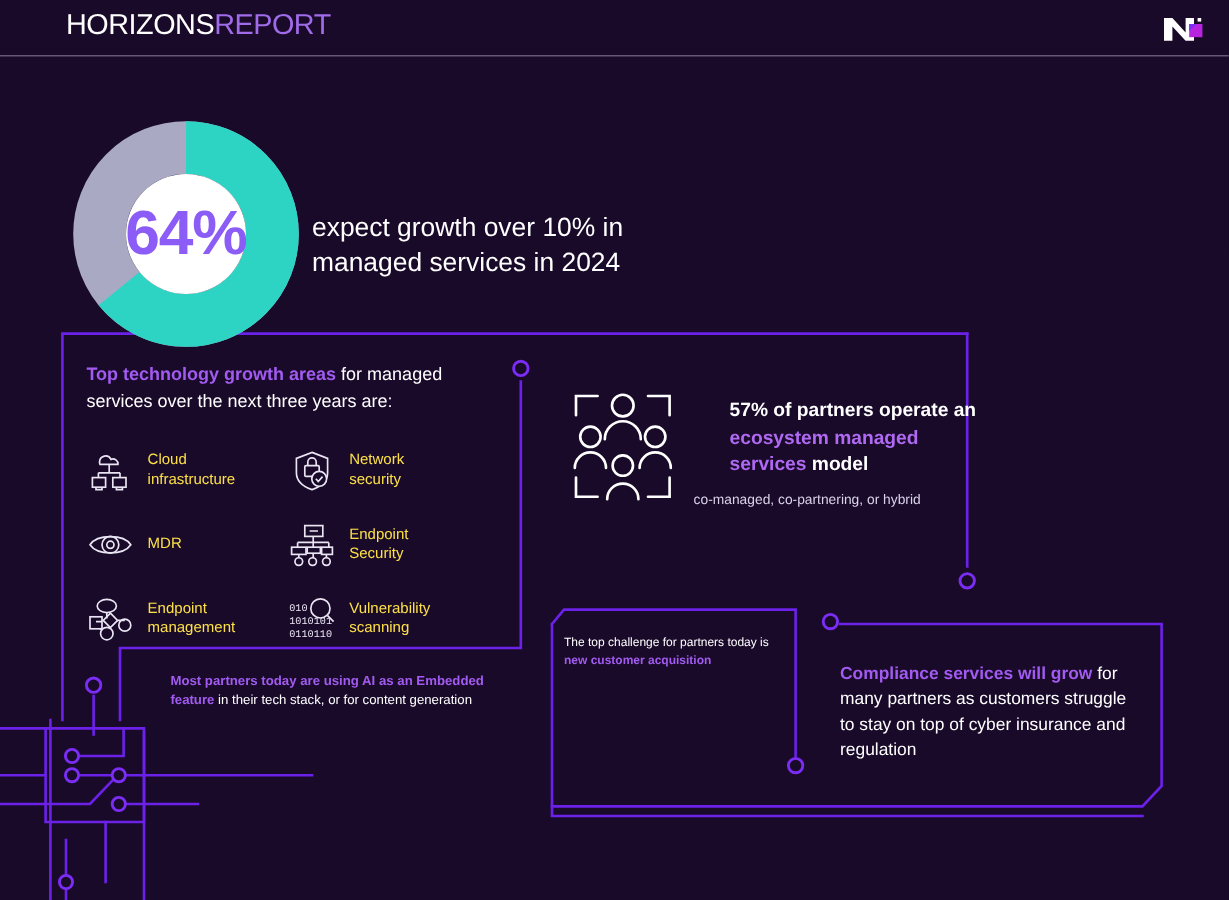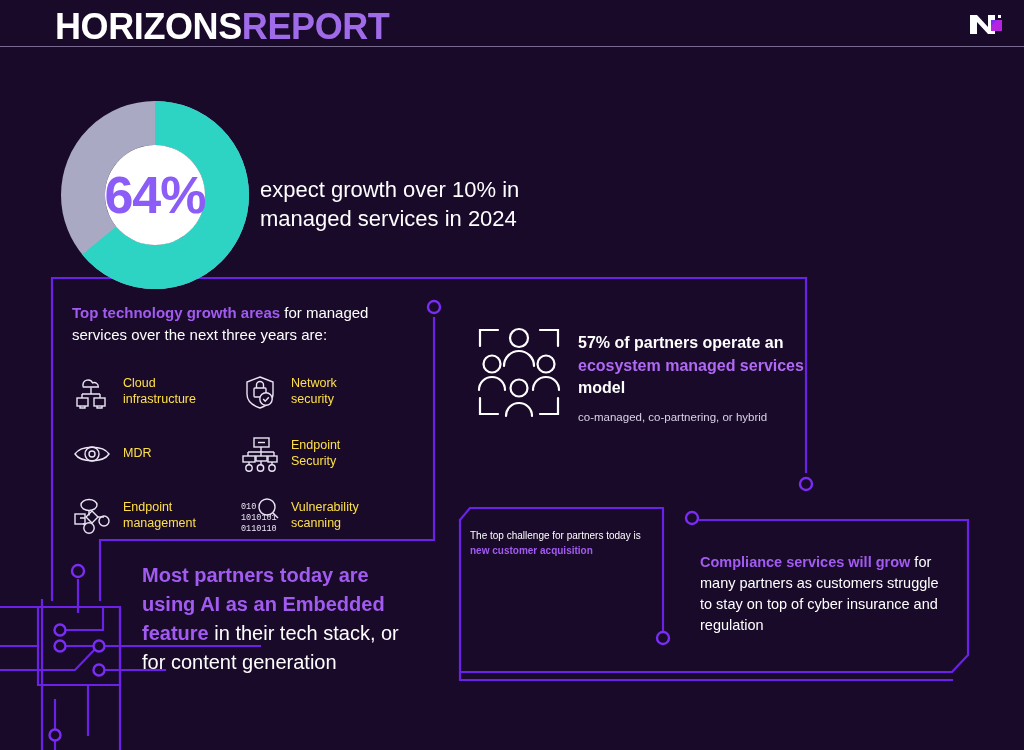--- a/index.html
+++ b/index.html
@@ -19,21 +19,21 @@
   #header { position:absolute; left:0; top:0; width:1024px; height:52px; z-index:5; }
   #header-rule {
     position:absolute; left:0; top:46px; width:1024px; height:1px;
     background:#C9BBE0; opacity:.55;
   }
   #title-block { position:absolute; left:55px; top:9px; line-height:1; }
   #kicker {
     font-size:13px; font-weight:700; letter-spacing:.2px; color:#E7E2F2;
     margin-bottom:2px; display:block;
   }
-  #wordmark { font-size:36px; font-weight:700; letter-spacing:-0.4px; white-space:nowrap; }
+  #wordmark { font-size:24px; font-weight:400; letter-spacing:-0.4px; white-space:nowrap; }
   #wordmark .w1 { color:#FFFFFF; }
   #wordmark .w2 { color:#A06BE8; }
 
   #logo { position:absolute; right:16px; top:8px; width:44px; height:32px; }
 
   
   #donut-wrap { position:absolute; left:60px; top:100px; width:190px; height:190px; z-index:6; }
   #donut-label {
     position:absolute; inset:0; display:flex; align-items:center; justify-content:center;
     font-size:52px; font-weight:700; color:#8b5cf6; letter-spacing:-1px;
@@ -55,26 +55,26 @@
     margin-top:26px; display:grid; grid-template-columns:168px 168px;
     row-gap:22px; column-gap:0;
   }
   .growth-item { display:flex; align-items:center; gap:11px; }
   .growth-icon { flex:0 0 auto; width:40px; height:40px; display:block; }
   .growth-label { font-size:12.5px; line-height:1.25; color:#fde047; }
 
   
   #eco-icon { position:absolute; left:476px; top:322px; width:86px; height:100px; z-index:6; }
   #eco-text { position:absolute; left:578px; top:332px; width:250px; z-index:6; }
-  #eco-head { font-size:16px; line-height:1.42; font-weight:700; color:#FFFFFF; }
+  #eco-head { font-size:16px; line-height:1.42; font-weight:700; color:#FFFFFF;margin-left:30px; }
   #eco-sub { margin-top:11px; font-size:11.5px; color:#D9D2E8; }
 
   
   #ai-text { position:absolute; left:142px; top:561px; width:282px; z-index:6;
-             font-size:20px; line-height:1.45; color:#FFFFFF; }
+             font-size:11px; line-height:1.45; color:#FFFFFF; }
   #challenge-text { position:absolute; left:470px; top:529px; width:185px; z-index:6;
              font-size:10px; line-height:1.45; color:#FFFFFF; }
   #compliance-text { position:absolute; left:700px; top:552px; width:245px; z-index:6;
              font-size:14.5px; line-height:1.45; color:#FFFFFF; }
 </style>
 </head>
 <body>
 
 <svg id="circuit-layer" viewBox="0 0 1024 750" width="1024" height="750">
   <g fill="none" stroke="#6B21E8" stroke-width="2.2" stroke-linecap="square">

